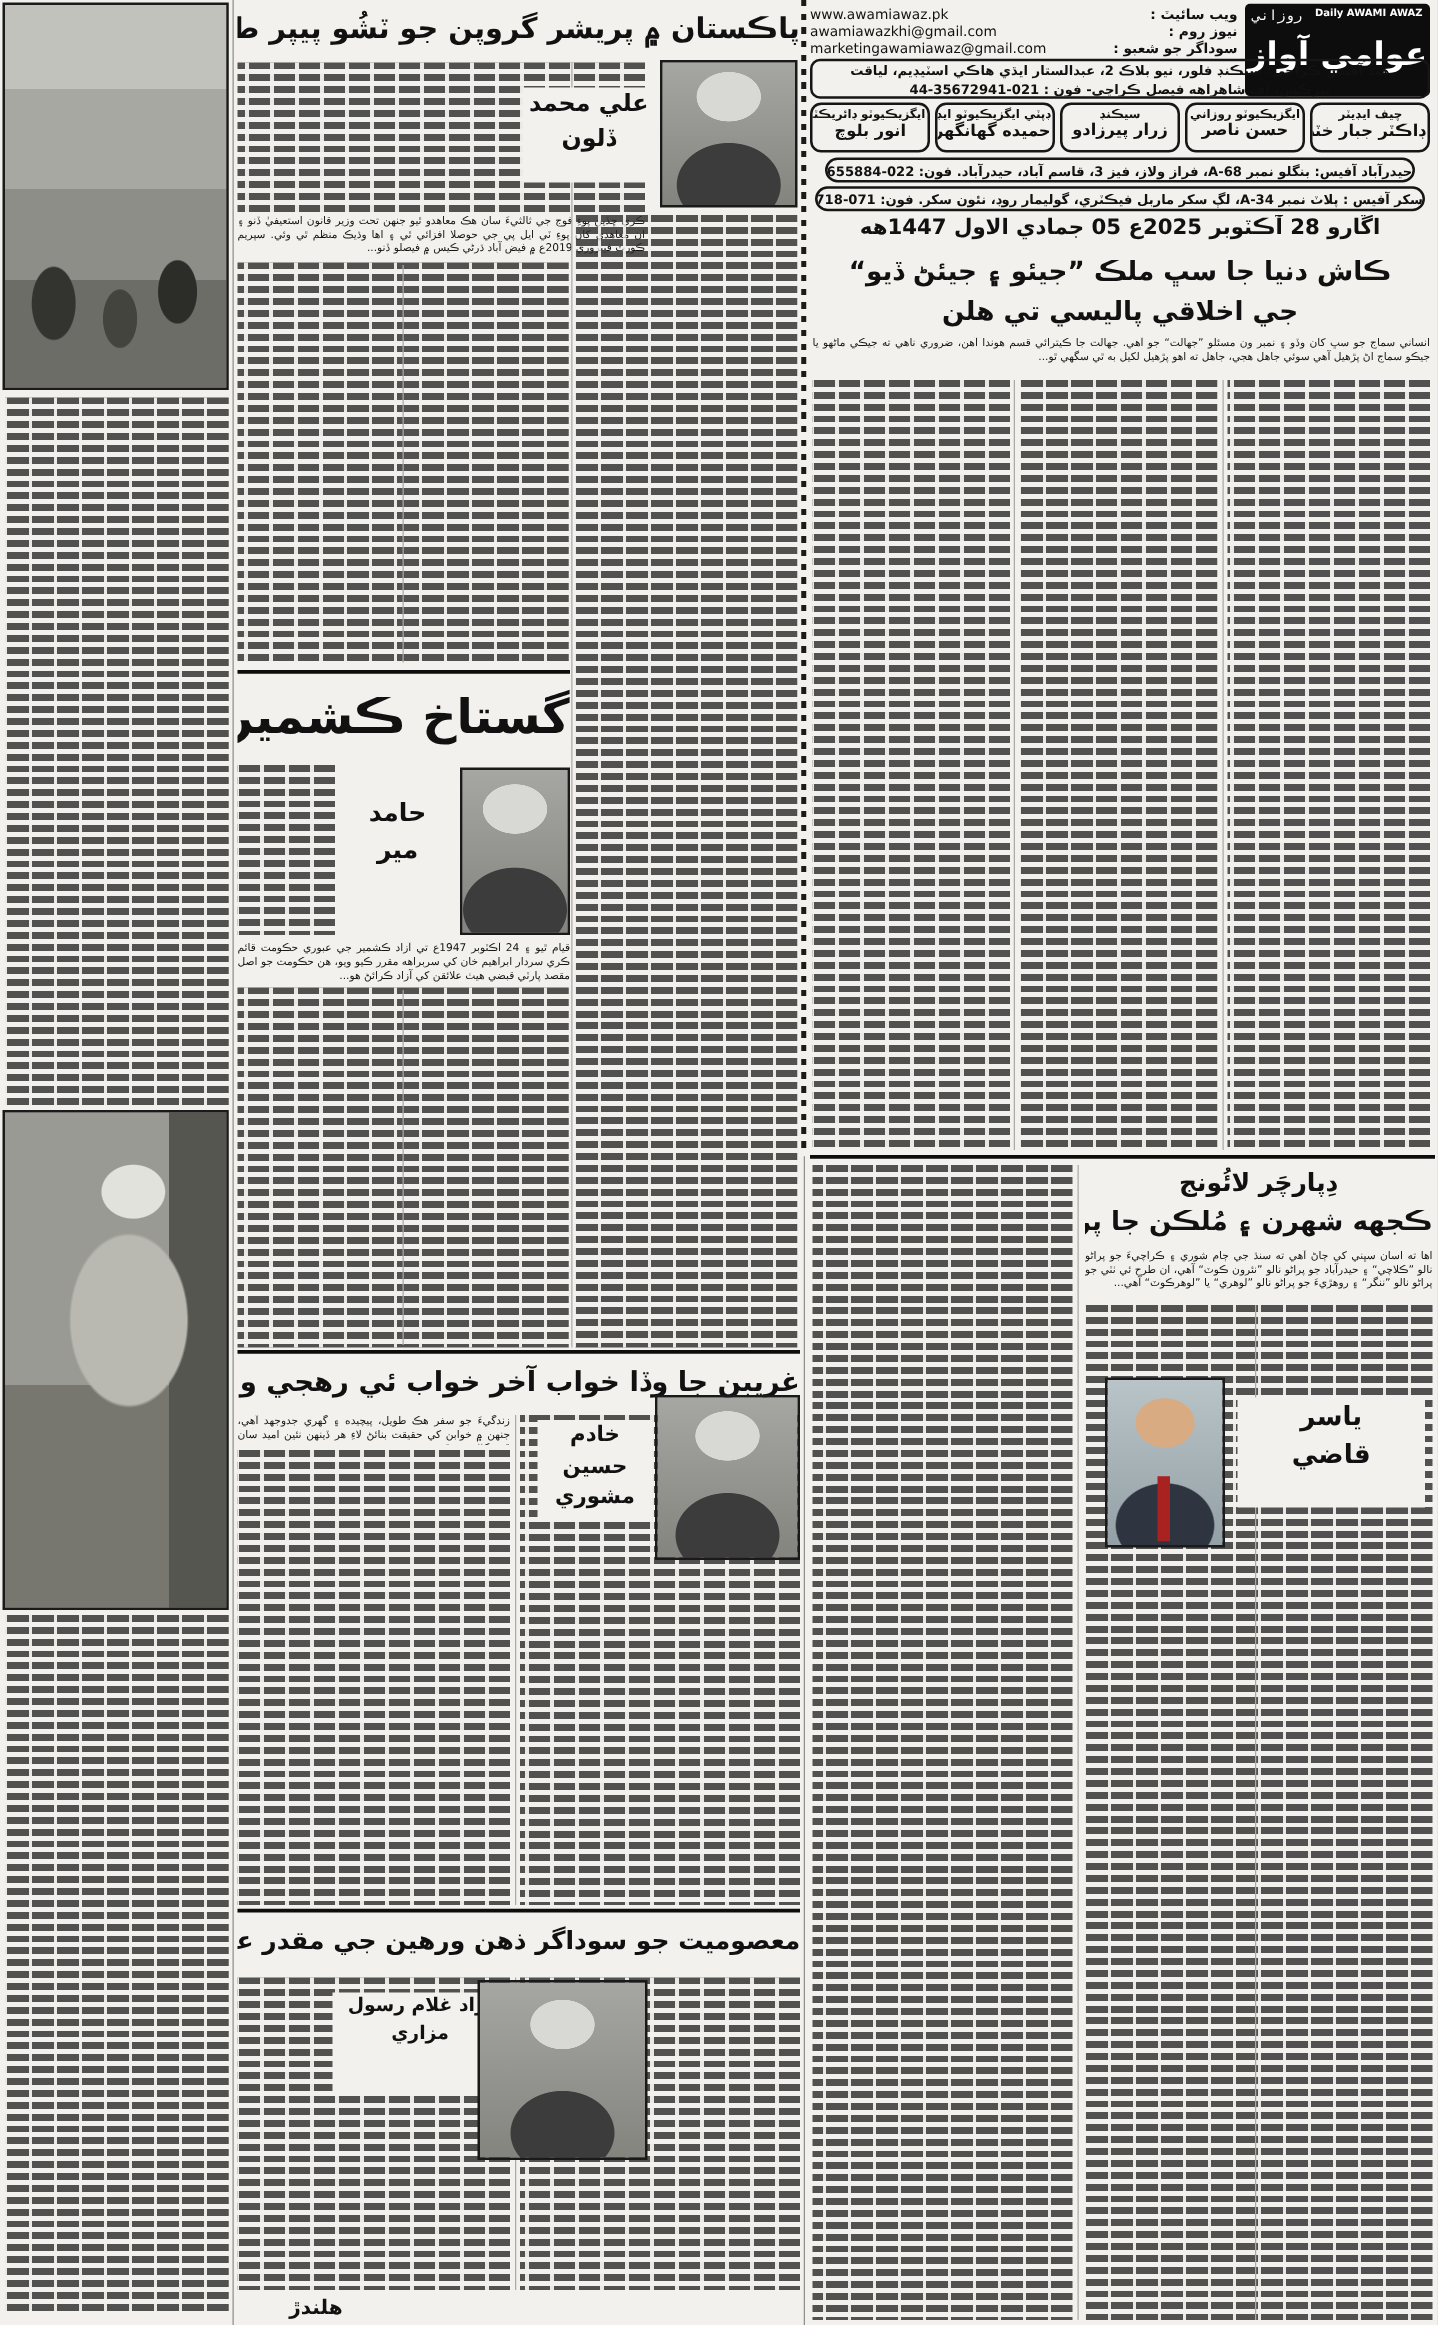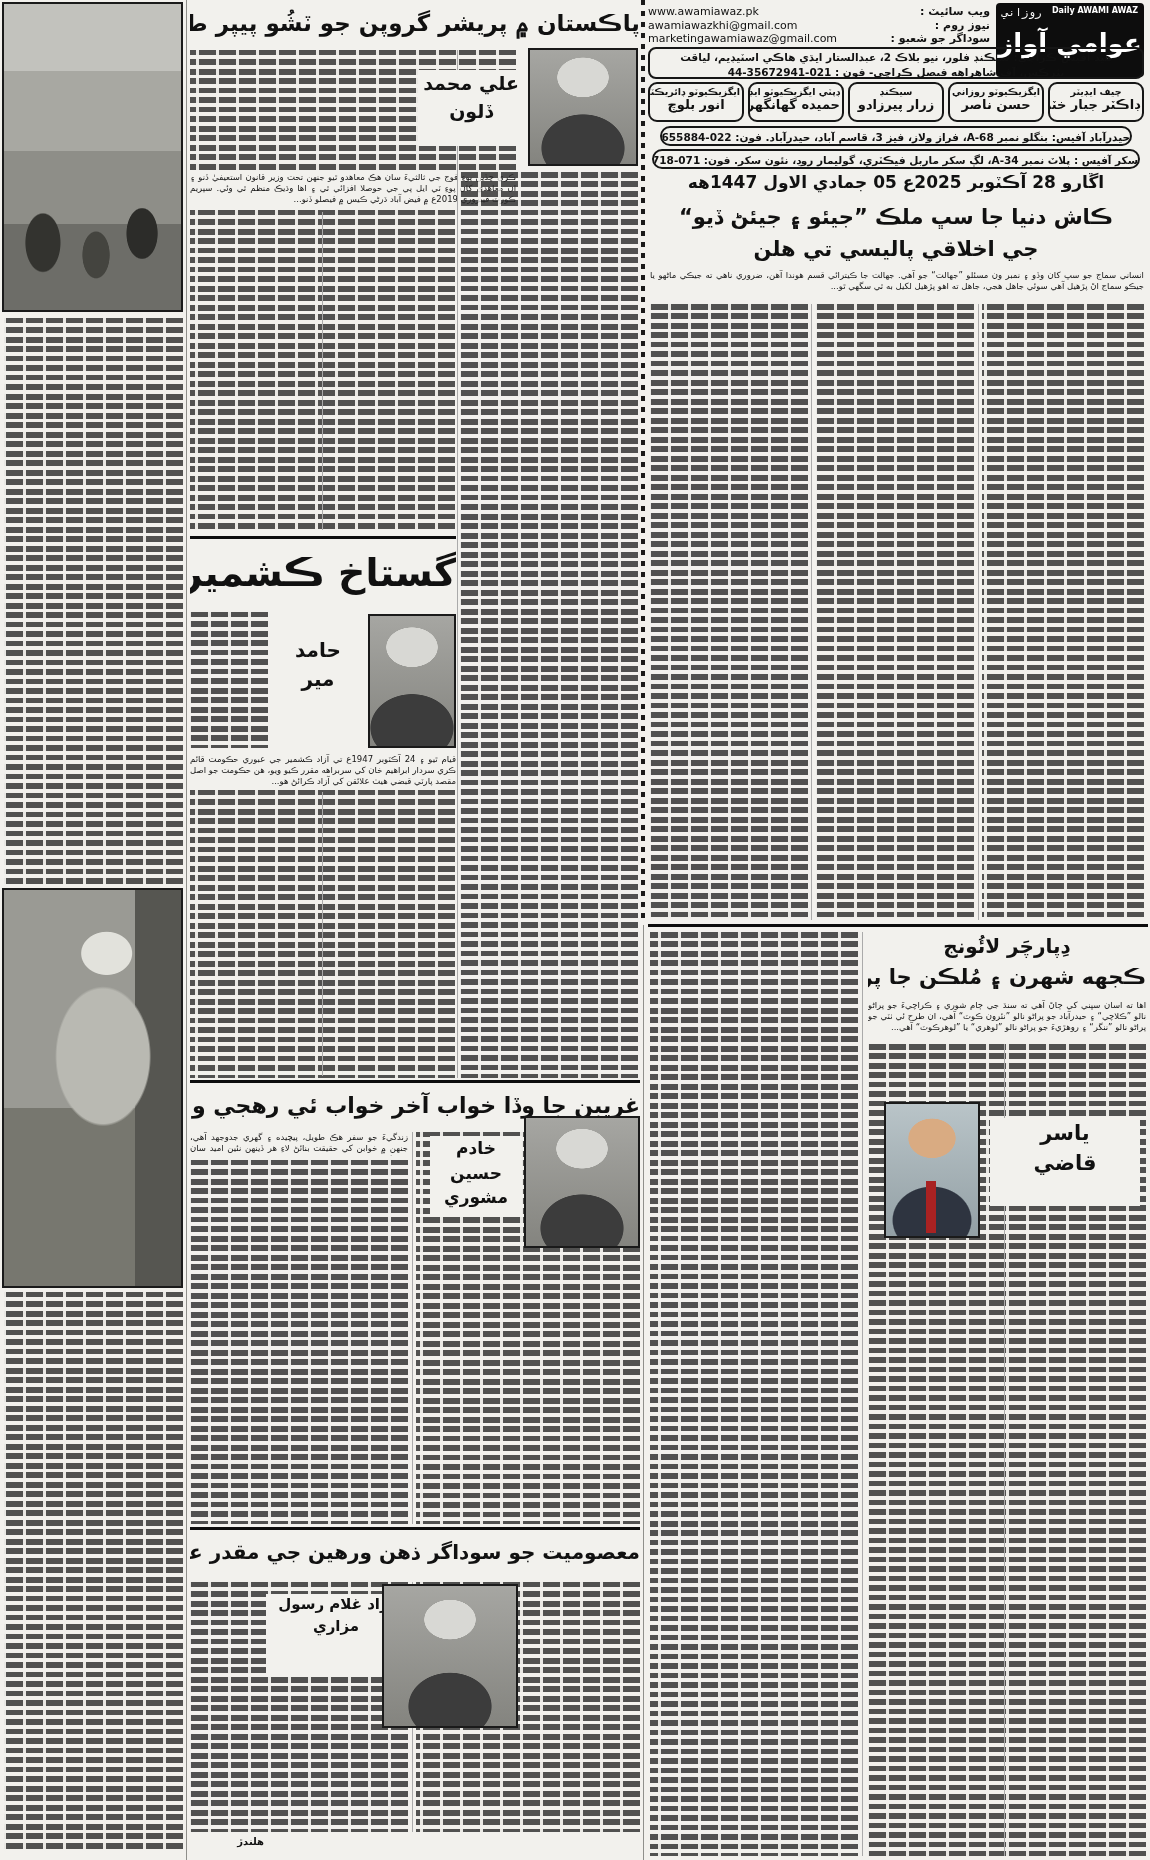--- a/index.html
+++ b/index.html
@@ -102,21 +102,21 @@
   <div class="hdiv" style="left:190px;top:1527px;width:450px;"></div>
   <div class="abs hl" style="left:190px;top:1533px;width:450px;height:38px;font-size:20px;line-height:38px;">معصوميت جو سوداگر ذهن ورهين جي مقدر علي جي درد ڀري ڪُٽيا</div>
   <div class="abs sim" style="left:190px;top:1582px;width:218px;height:250px;"></div>
   <div class="abs sim" style="left:416px;top:1582px;width:224px;height:250px;"></div>
   <div class="vline" style="left:412px;top:1582px;height:250px;background:#aaa;"></div>
   <div class="abs aname" style="left:238px;top:1594px;width:140px;height:80px;font-size:15px;margin-left:28px;">
     <div>آزاد غلام رسول</div>
     <div>مزاري</div>
   </div>
   <div class="abs photo portrait" style="left:382px;top:1584px;width:136px;height:144px;"></div>
-  <div class="abs" style="left:184px;top:1836px;width:80px;font-size:10px;font-weight:bold;">هلندڙ</div>
+  <div class="abs" style="left:194px;top:1836px;width:80px;font-size:16px;font-weight:bold;">هلندڙ</div>
 
   <div class="vdots" style="left:641px;top:0;height:922px;"></div>
   <div class="vline" style="left:643px;top:925px;height:935px;"></div>
 
   <div class="abs logobox" style="left:996px;top:3px;width:148px;height:74px;">
     <div style="display:flex;justify-content:space-between;padding:3px 6px 0 6px;">
       <span style="font-size:8px;font-weight:bold;direction:ltr;">Daily AWAMI AWAZ</span>
       <span style="font-size:11px;font-family:Liberation Mono, monospace;">روزاني</span>
     </div>
     <div style="font-size:26px;font-weight:bold;text-align:center;line-height:48px;white-space:nowrap;">عوامي آواز</div>

